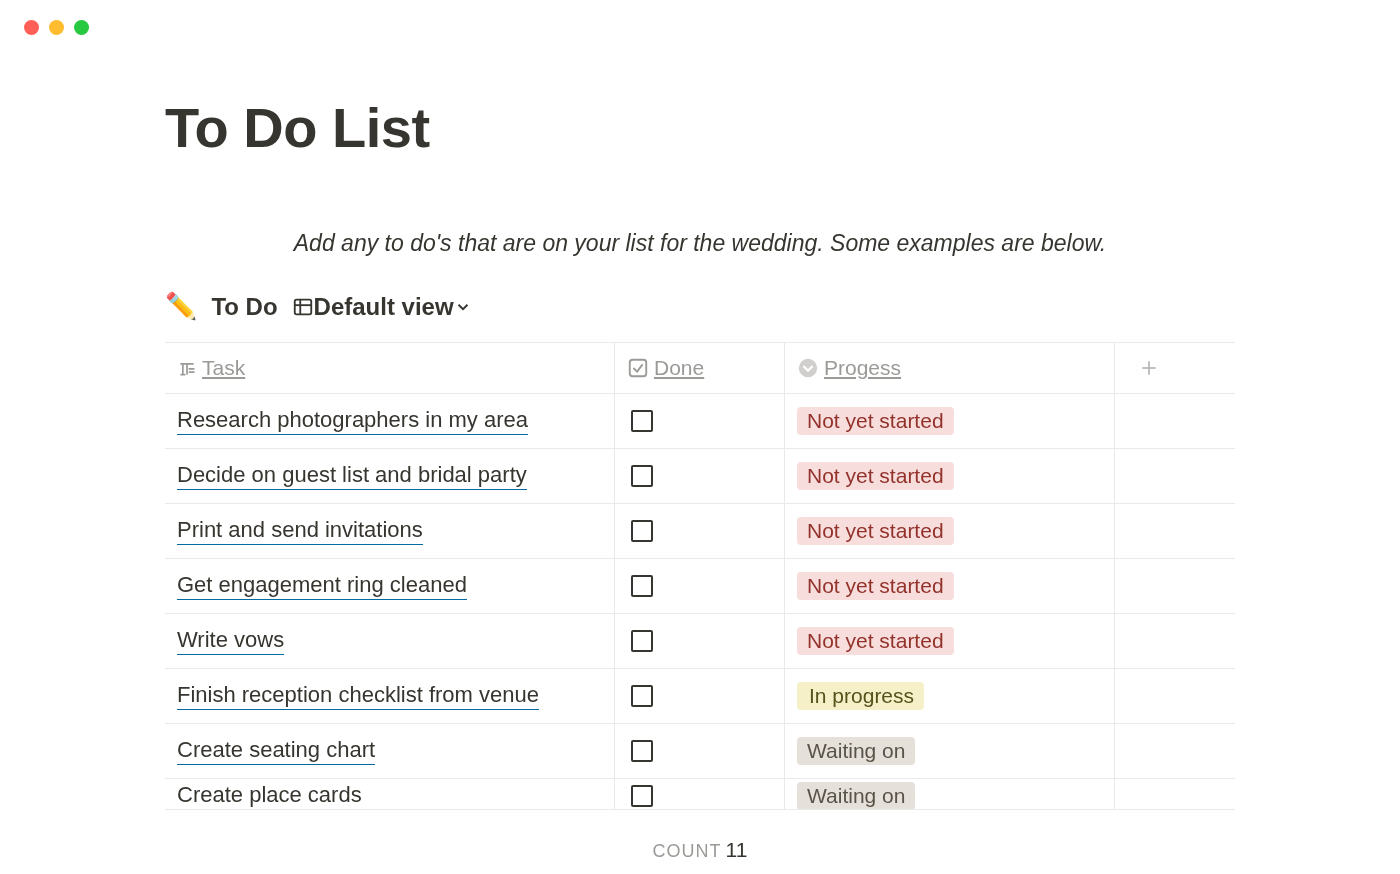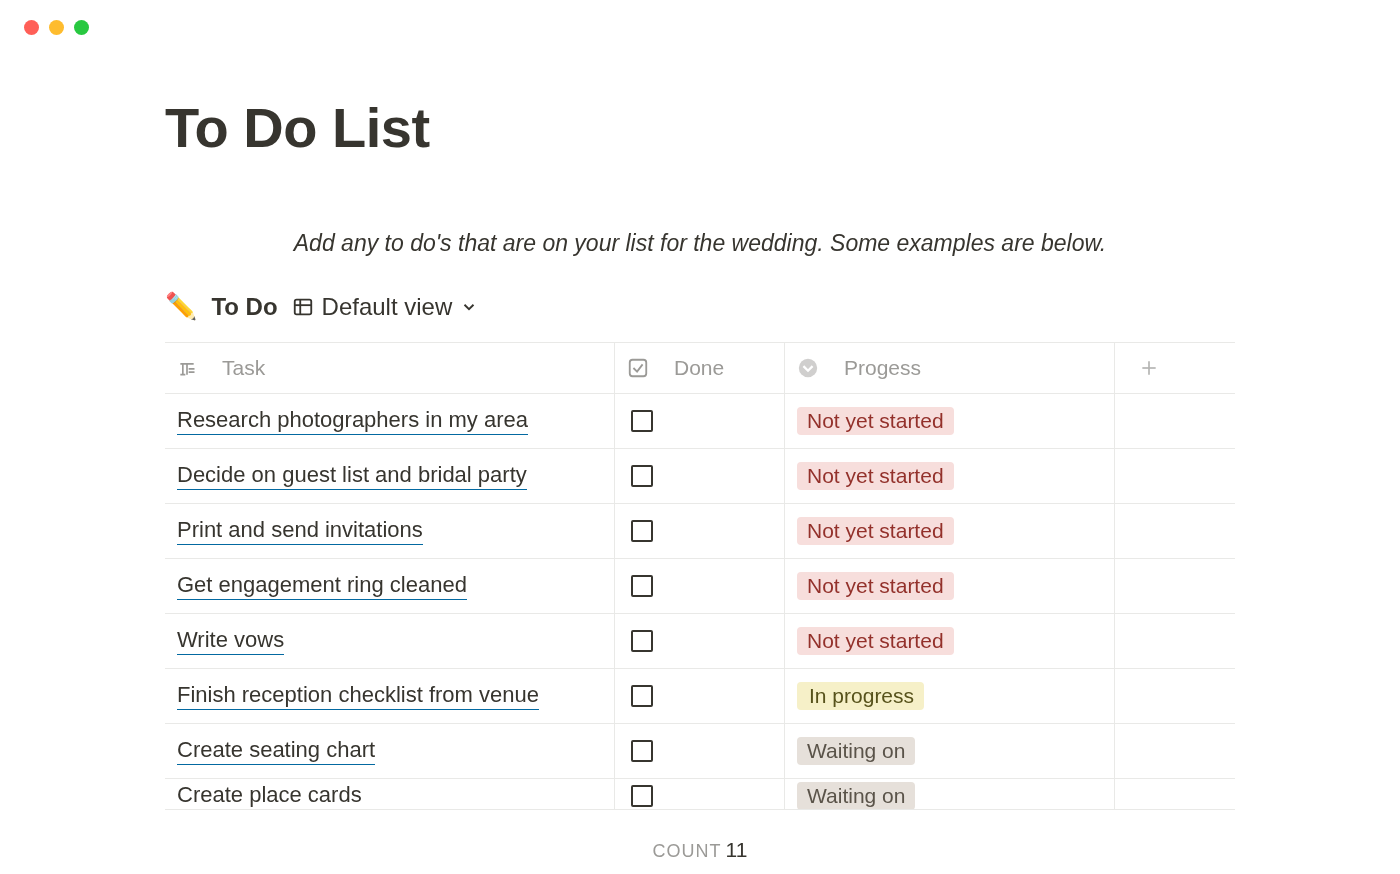--- a/index.html
+++ b/index.html
@@ -49,22 +49,21 @@
     margin-top: 34px;
     font-size: 24px;
     font-weight: 600;
   }
   .db-header .pencil {
     font-size: 26px;
   }
   .db-header .view-control {
     display: flex;
     align-items: center;
-    gap: 8px;
-    font-weight: 400;
+    font-weight: 700;
   }
   .view-control svg { display: block; }
 
   .table {
     margin-top: 20px;
     border-top: 1px solid #e9e9e7;
     border-bottom: 1px solid #e9e9e7;
   }
   .row {
     display: grid;
@@ -77,21 +76,22 @@
     font-size: 22px;
     display: flex;
     align-items: center;
     border-right: 1px solid #e9e9e7;
   }
   .row .cell:last-child { border-right: none; }
   .header-row .cell {
     color: #9b9a97;
     font-size: 21px;
     font-weight: 400;
-    gap: 25px;
+    gap: 5px;
+    text-decoration: underline;
   }
   .header-row svg { flex-shrink: 0; }
   .task-text {
     color: #37352f;
     border-bottom: 1px solid #0369a1;
     padding-bottom: 1px;
   }
   .checkbox {
     width: 22px; height: 22px;
     border: 2px solid #37352f;

